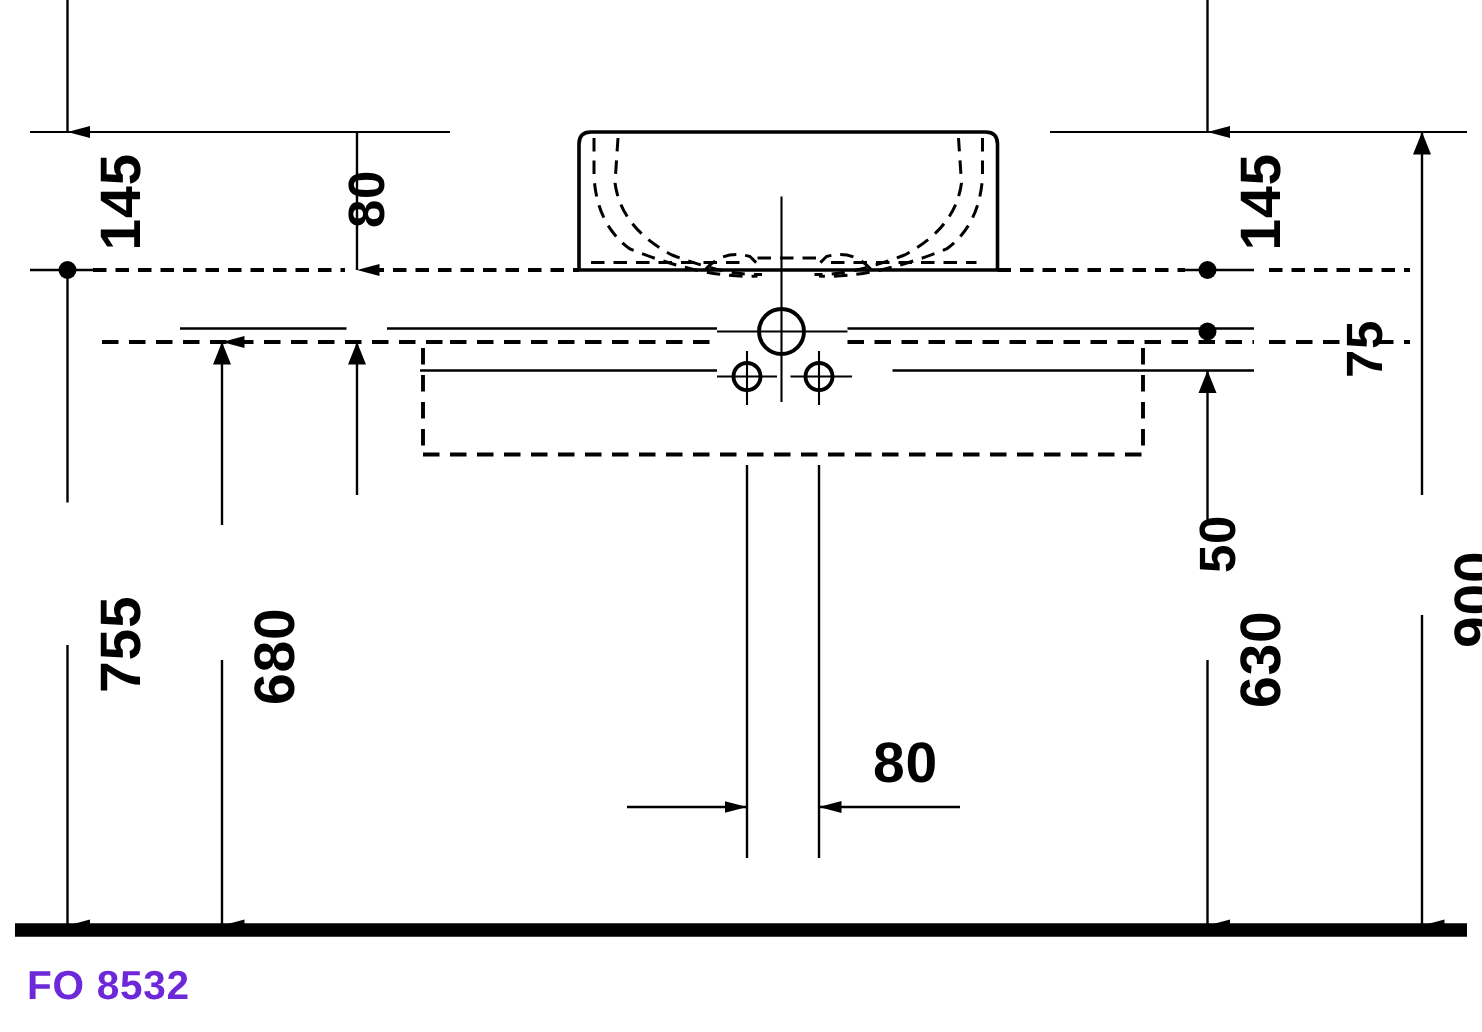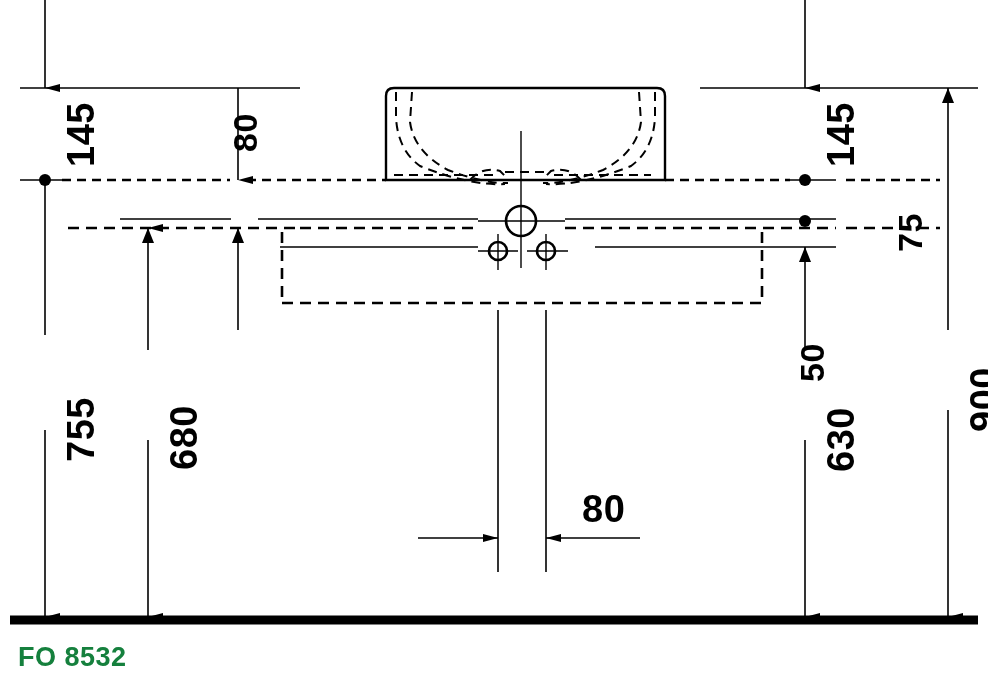--- a/index.html
+++ b/index.html
@@ -22,21 +22,21 @@
     letter-spacing:0.5px;
   }
   .rot{transform-origin:0 0;transform:rotate(-90deg);}
   #part-code{
     position:absolute;
     left:18px;
     top:642px;
     font-family:"Liberation Sans",sans-serif;
     font-weight:bold;
     font-size:27px;
-    color:#15803d;
+    color:#6d28d9;
     letter-spacing:0.5px;
   }
 </style>
 </head>
 <body>
 
 <div id="sheet">
 
   <svg width="988" height="688" viewBox="0 0 988 688">
     <defs>

